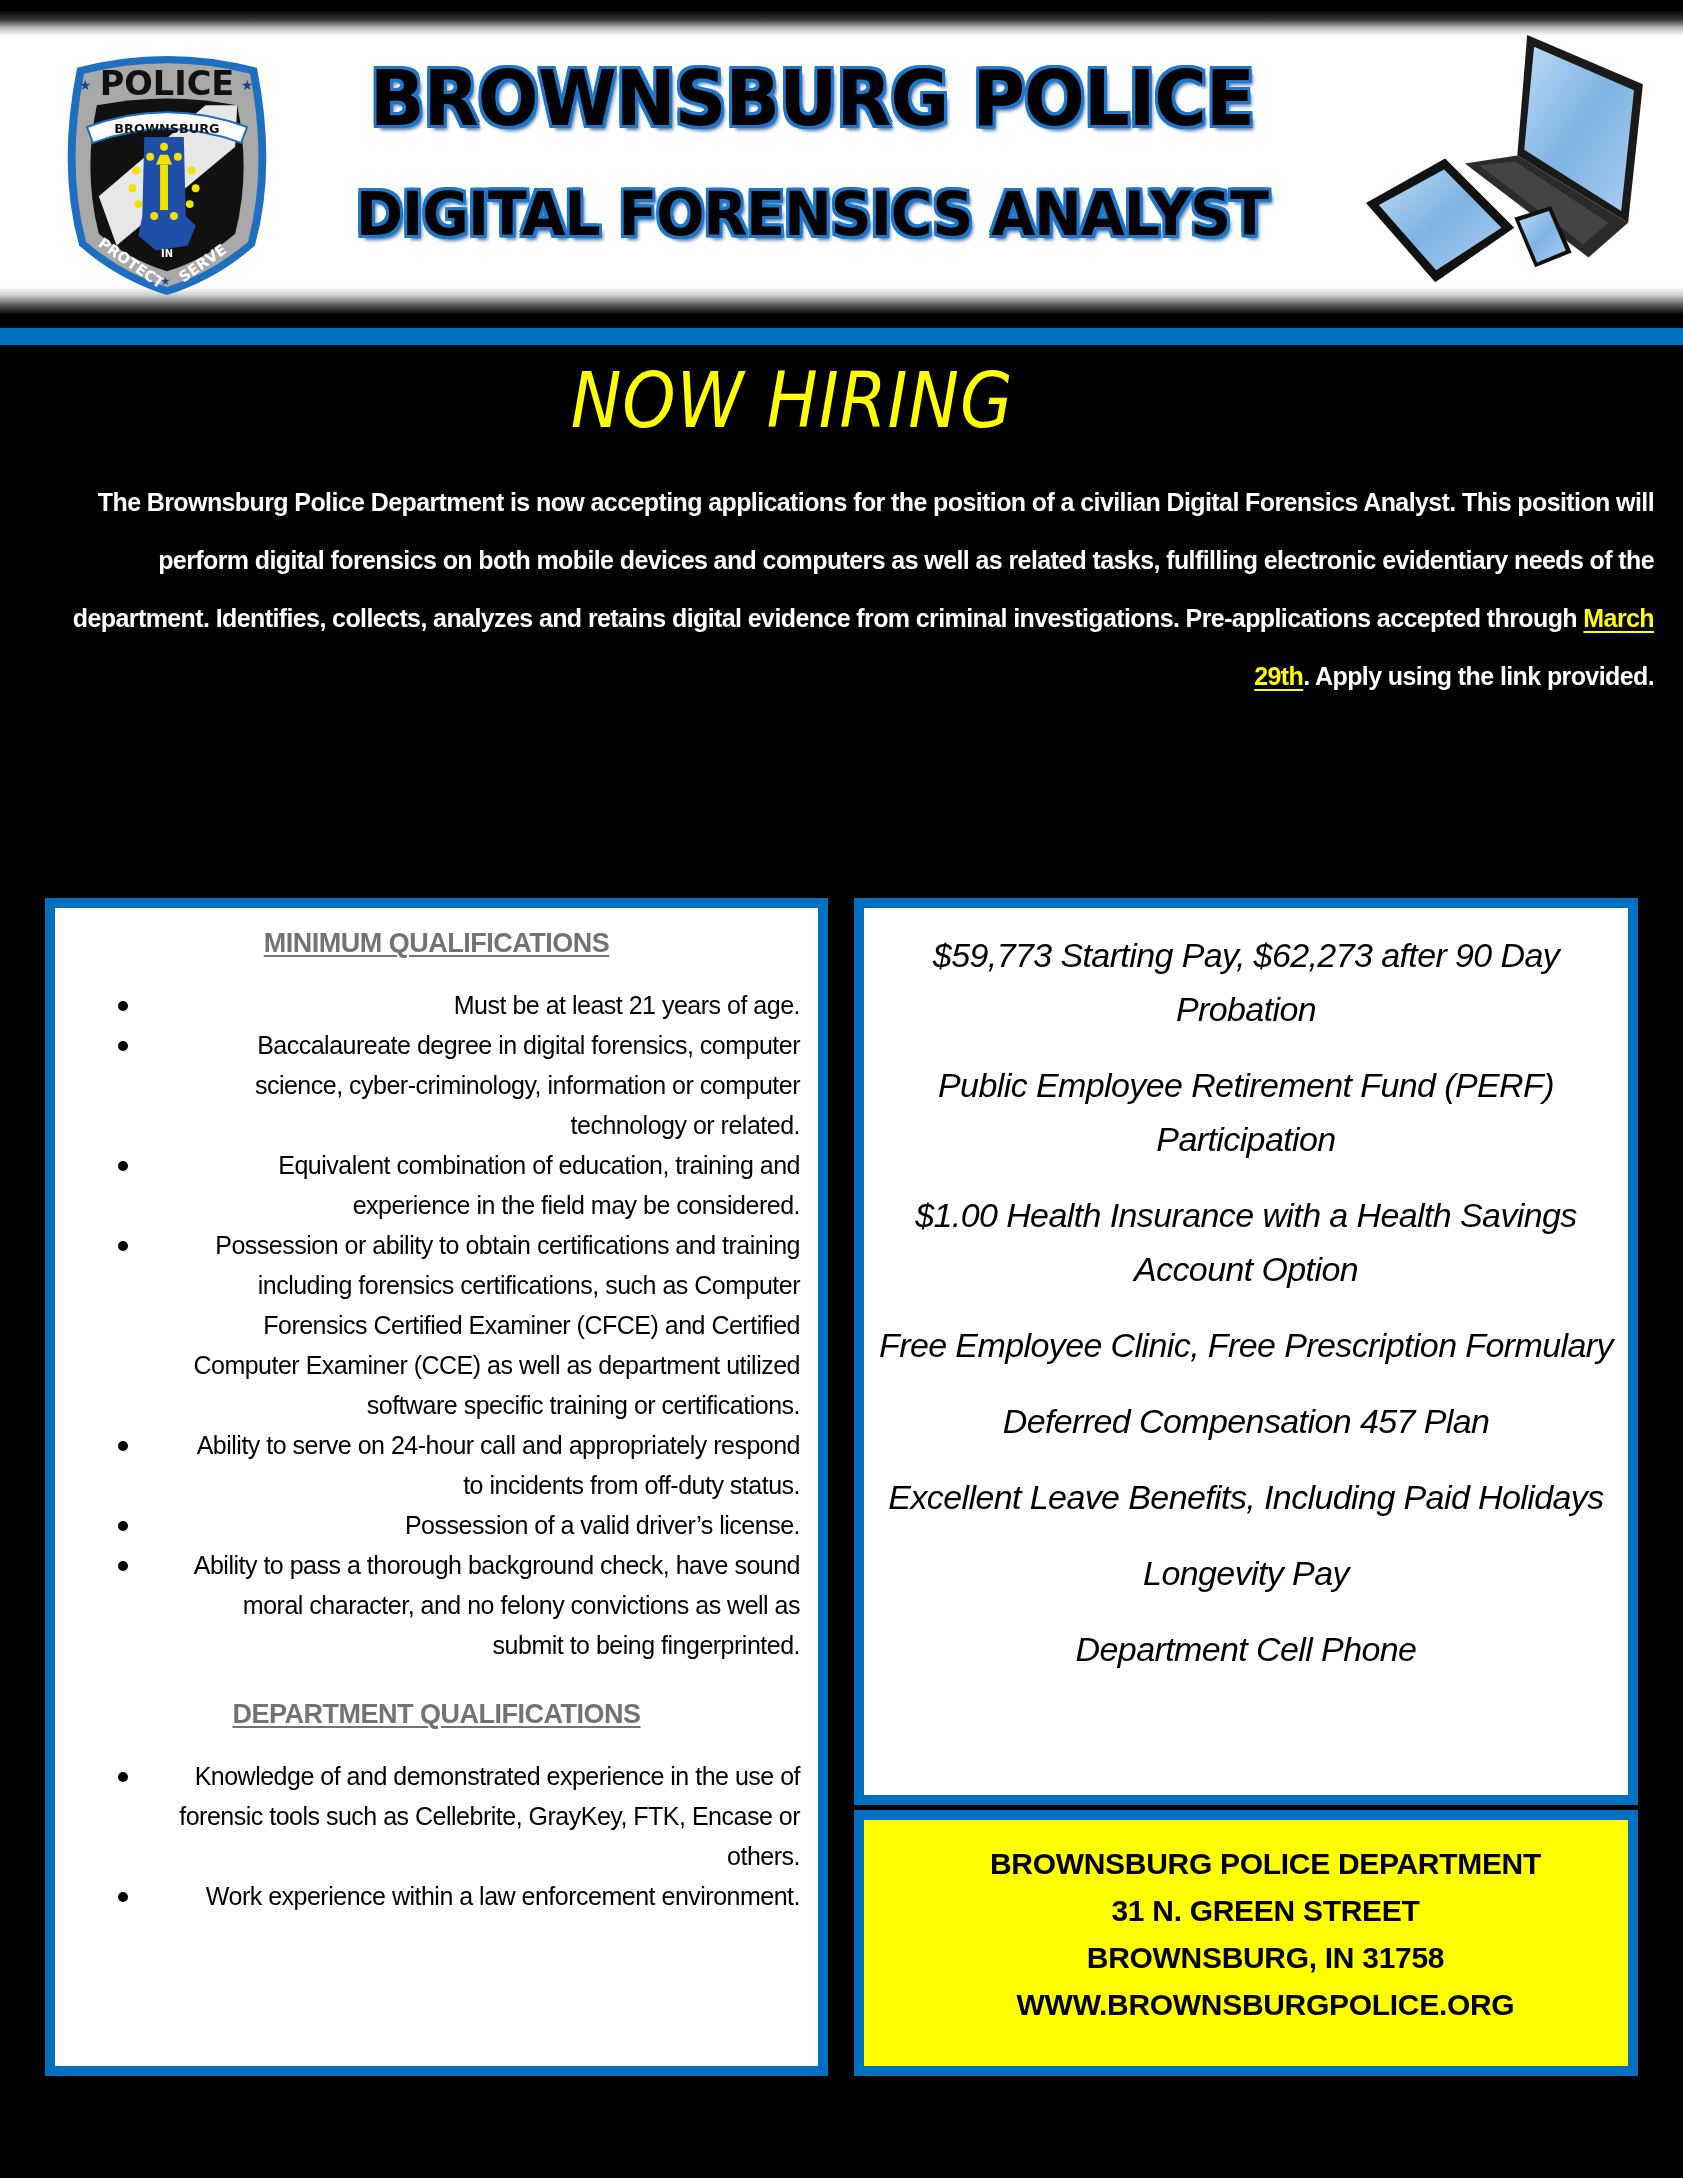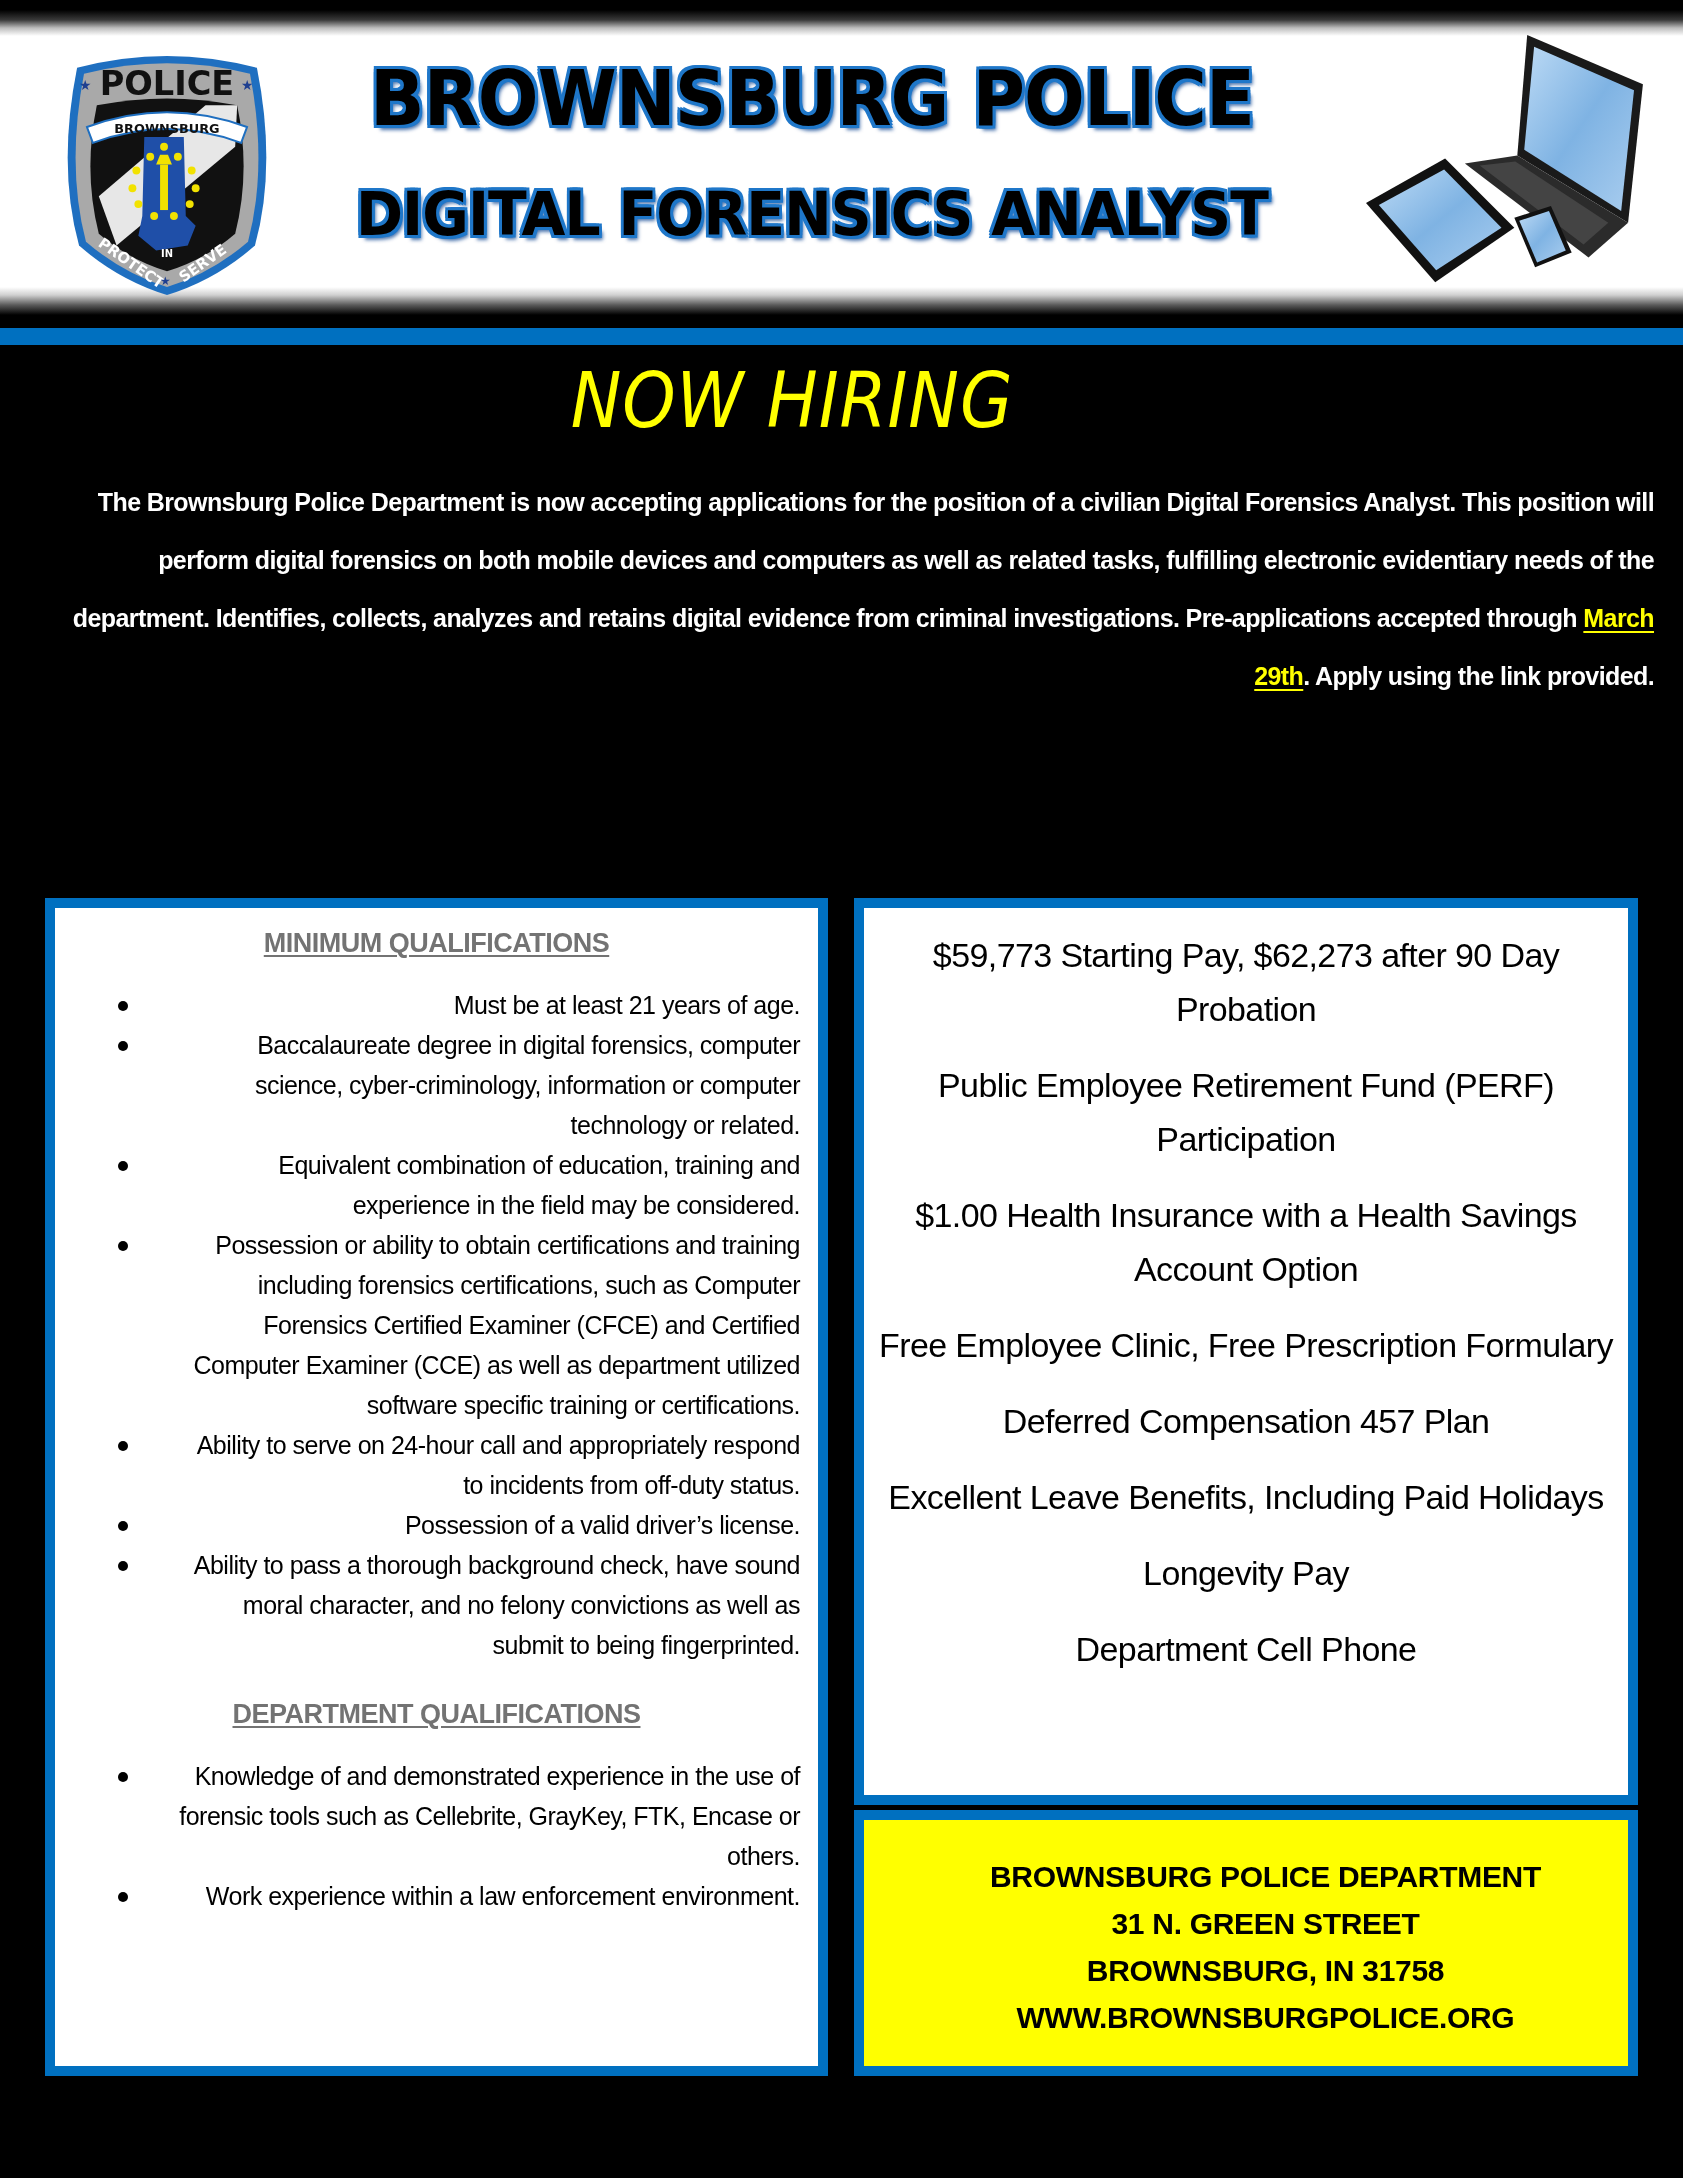--- a/index.html
+++ b/index.html
@@ -80,23 +80,24 @@
   ul.quals li .bullet {
     position: absolute; left: 63px; top: 16px; width: 10px; height: 10px;
     border-radius: 50%; background: #000;
   }
 
   .benefits { padding-top: 20px; }
   .benefit {
     text-align: center; color: #000; font-size: 34px; line-height: 54px;
     letter-spacing: -0.6px; margin-bottom: 22px; padding: 0 12px;
     font-family: "Liberation Sans", sans-serif;
-  }
-
-  .contact { padding-top: 33px; margin-left: 39px; }
+    font-style: italic;
+  }
+
+  .contact { padding-top: 20px; margin-left: 39px; }
   .contact-line {
     text-align: center; color: #000; font-weight: bold;
     font-size: 30px; line-height: 47px; letter-spacing: -0.3px;
     font-family: "Liberation Sans", sans-serif;
   }
 </style>
 </head>
 <body>
 
 <div class="header">

